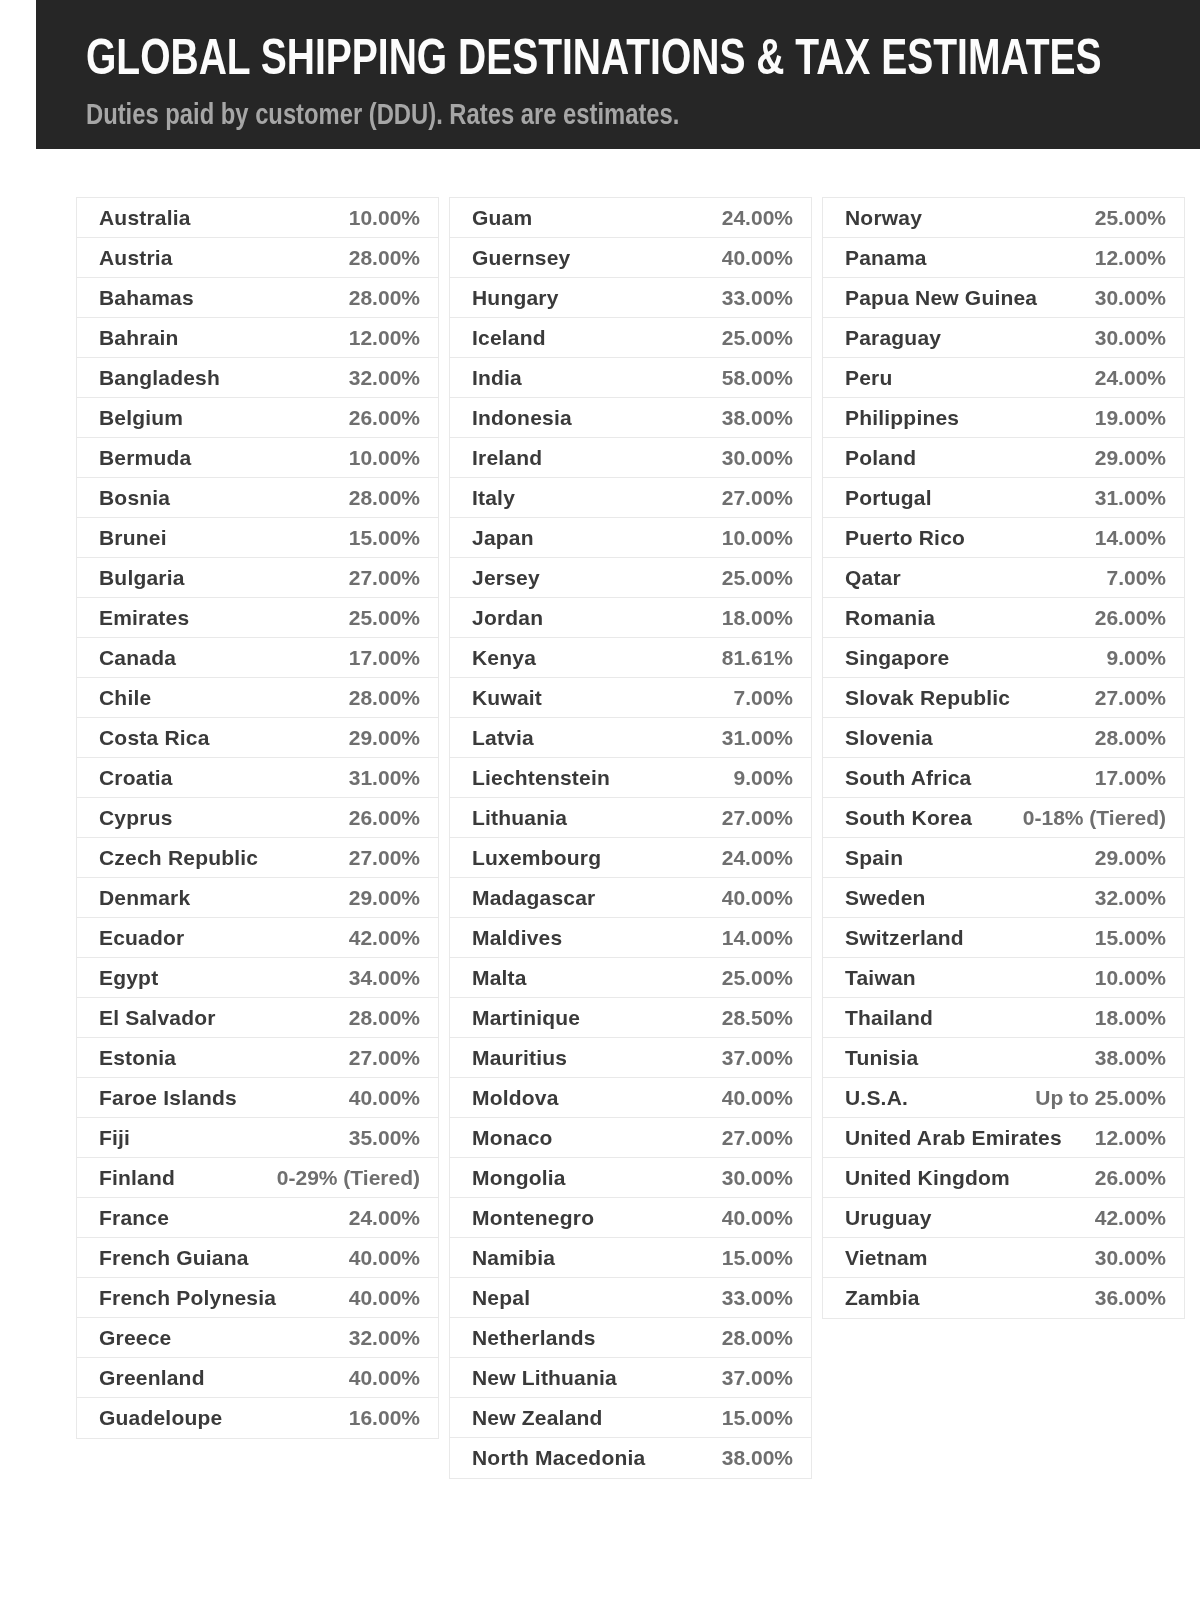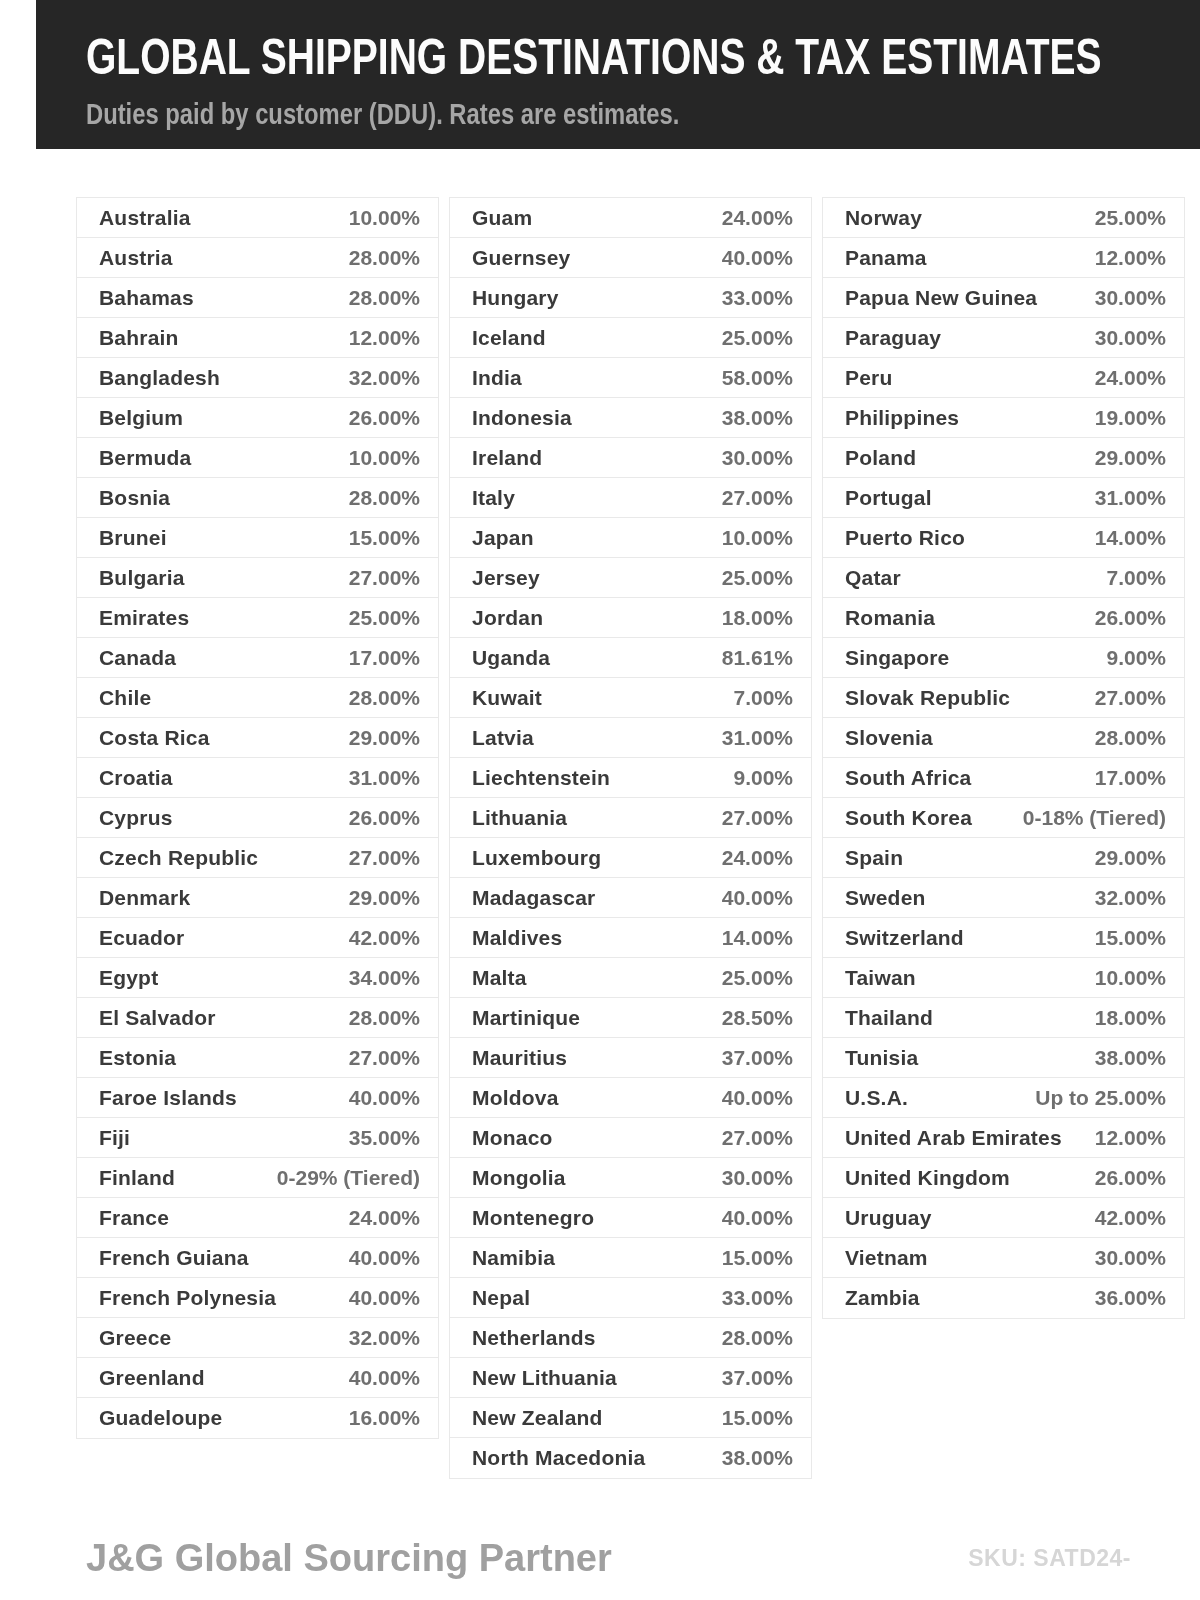--- a/index.html
+++ b/index.html
@@ -281,21 +281,21 @@
         </div>
         <div class="row">
           <span class="country">Jersey</span>
           <span class="rate">25.00%</span>
         </div>
         <div class="row">
           <span class="country">Jordan</span>
           <span class="rate">18.00%</span>
         </div>
         <div class="row">
-          <span class="country">Uganda</span>
+          <span class="country">Kenya</span>
           <span class="rate">81.61%</span>
         </div>
         <div class="row">
           <span class="country">Kuwait</span>
           <span class="rate">7.00%</span>
         </div>
         <div class="row">
           <span class="country">Latvia</span>
           <span class="rate">31.00%</span>
         </div>
@@ -481,18 +481,14 @@
           <span class="country">Vietnam</span>
           <span class="rate">30.00%</span>
         </div>
         <div class="row">
           <span class="country">Zambia</span>
           <span class="rate">36.00%</span>
         </div>
       </div>
     </main>
 
-  <footer class="footer">
-    <div class="brand">J&amp;G Global Sourcing Partner</div>
-    <div class="sku">SKU: SATD24-</div>
-  </footer>
 
 </div>
 
 </body></html>

